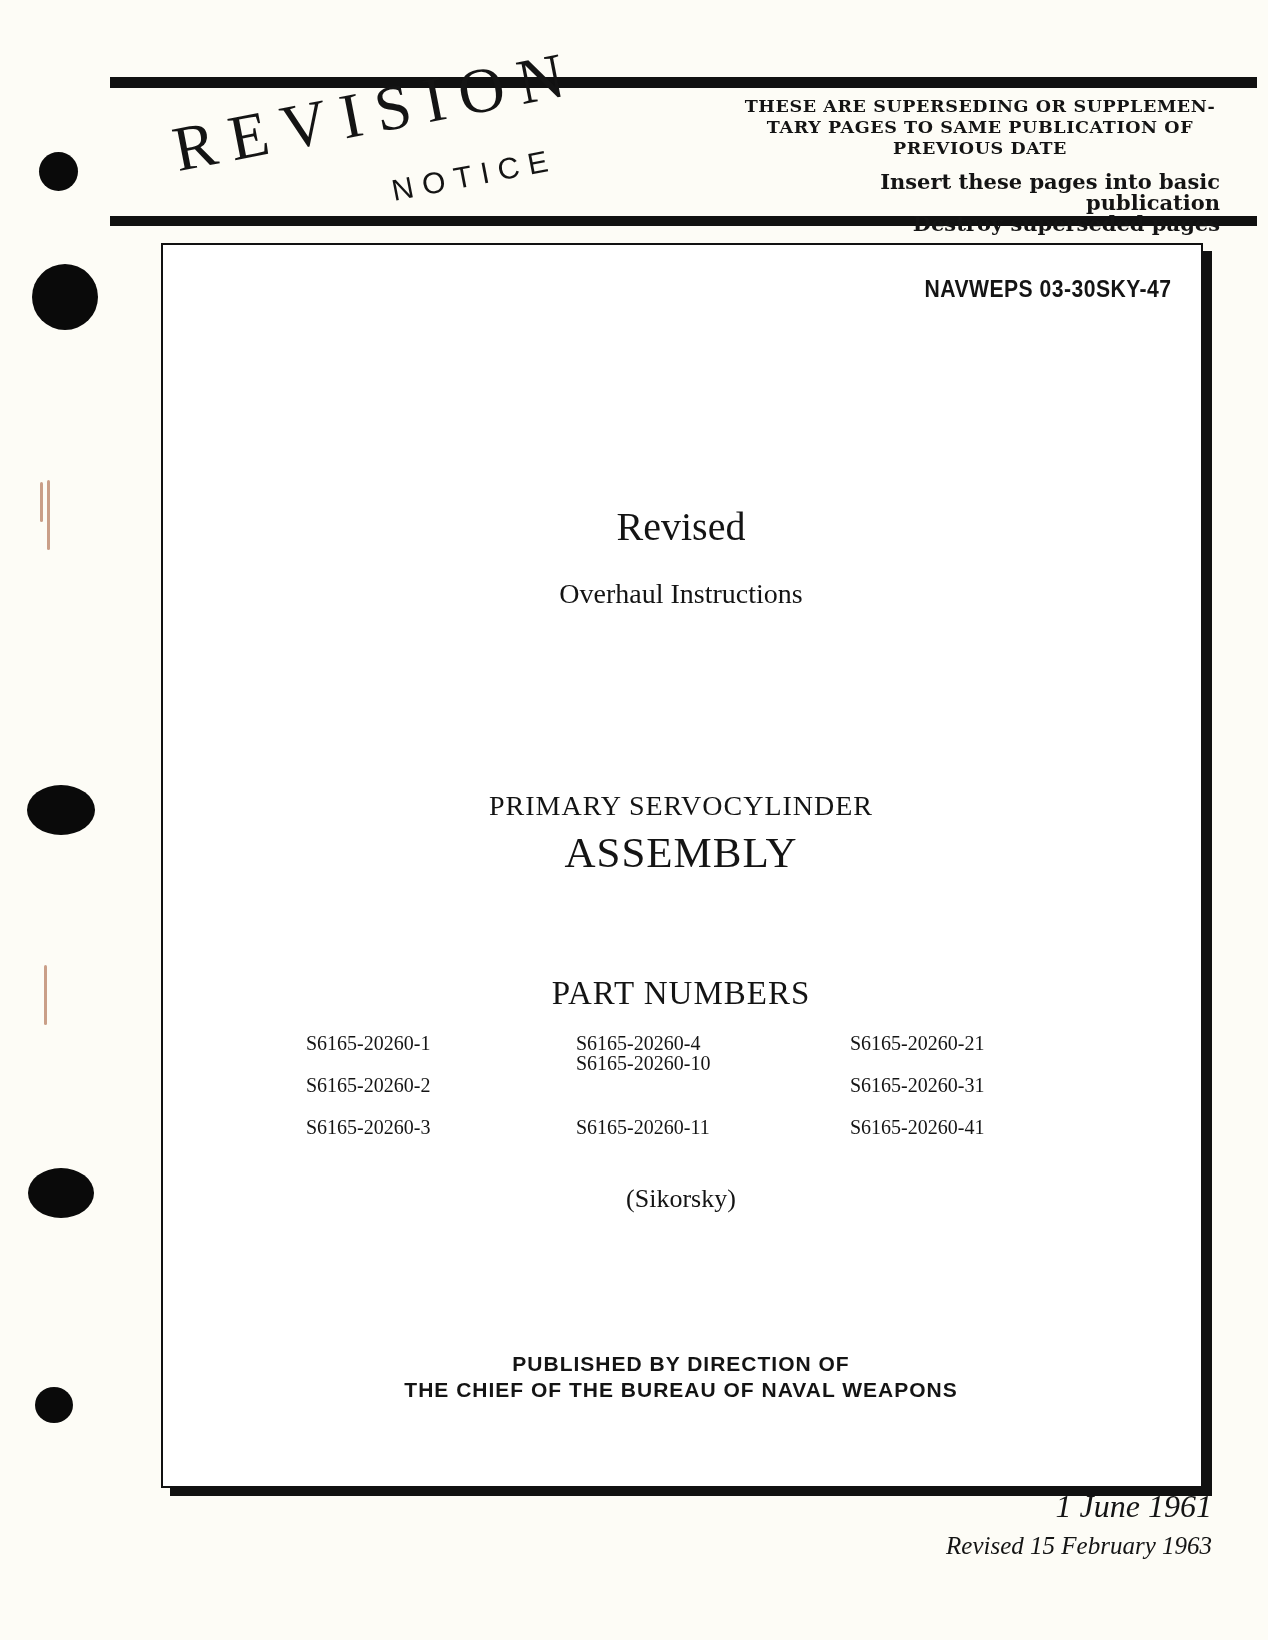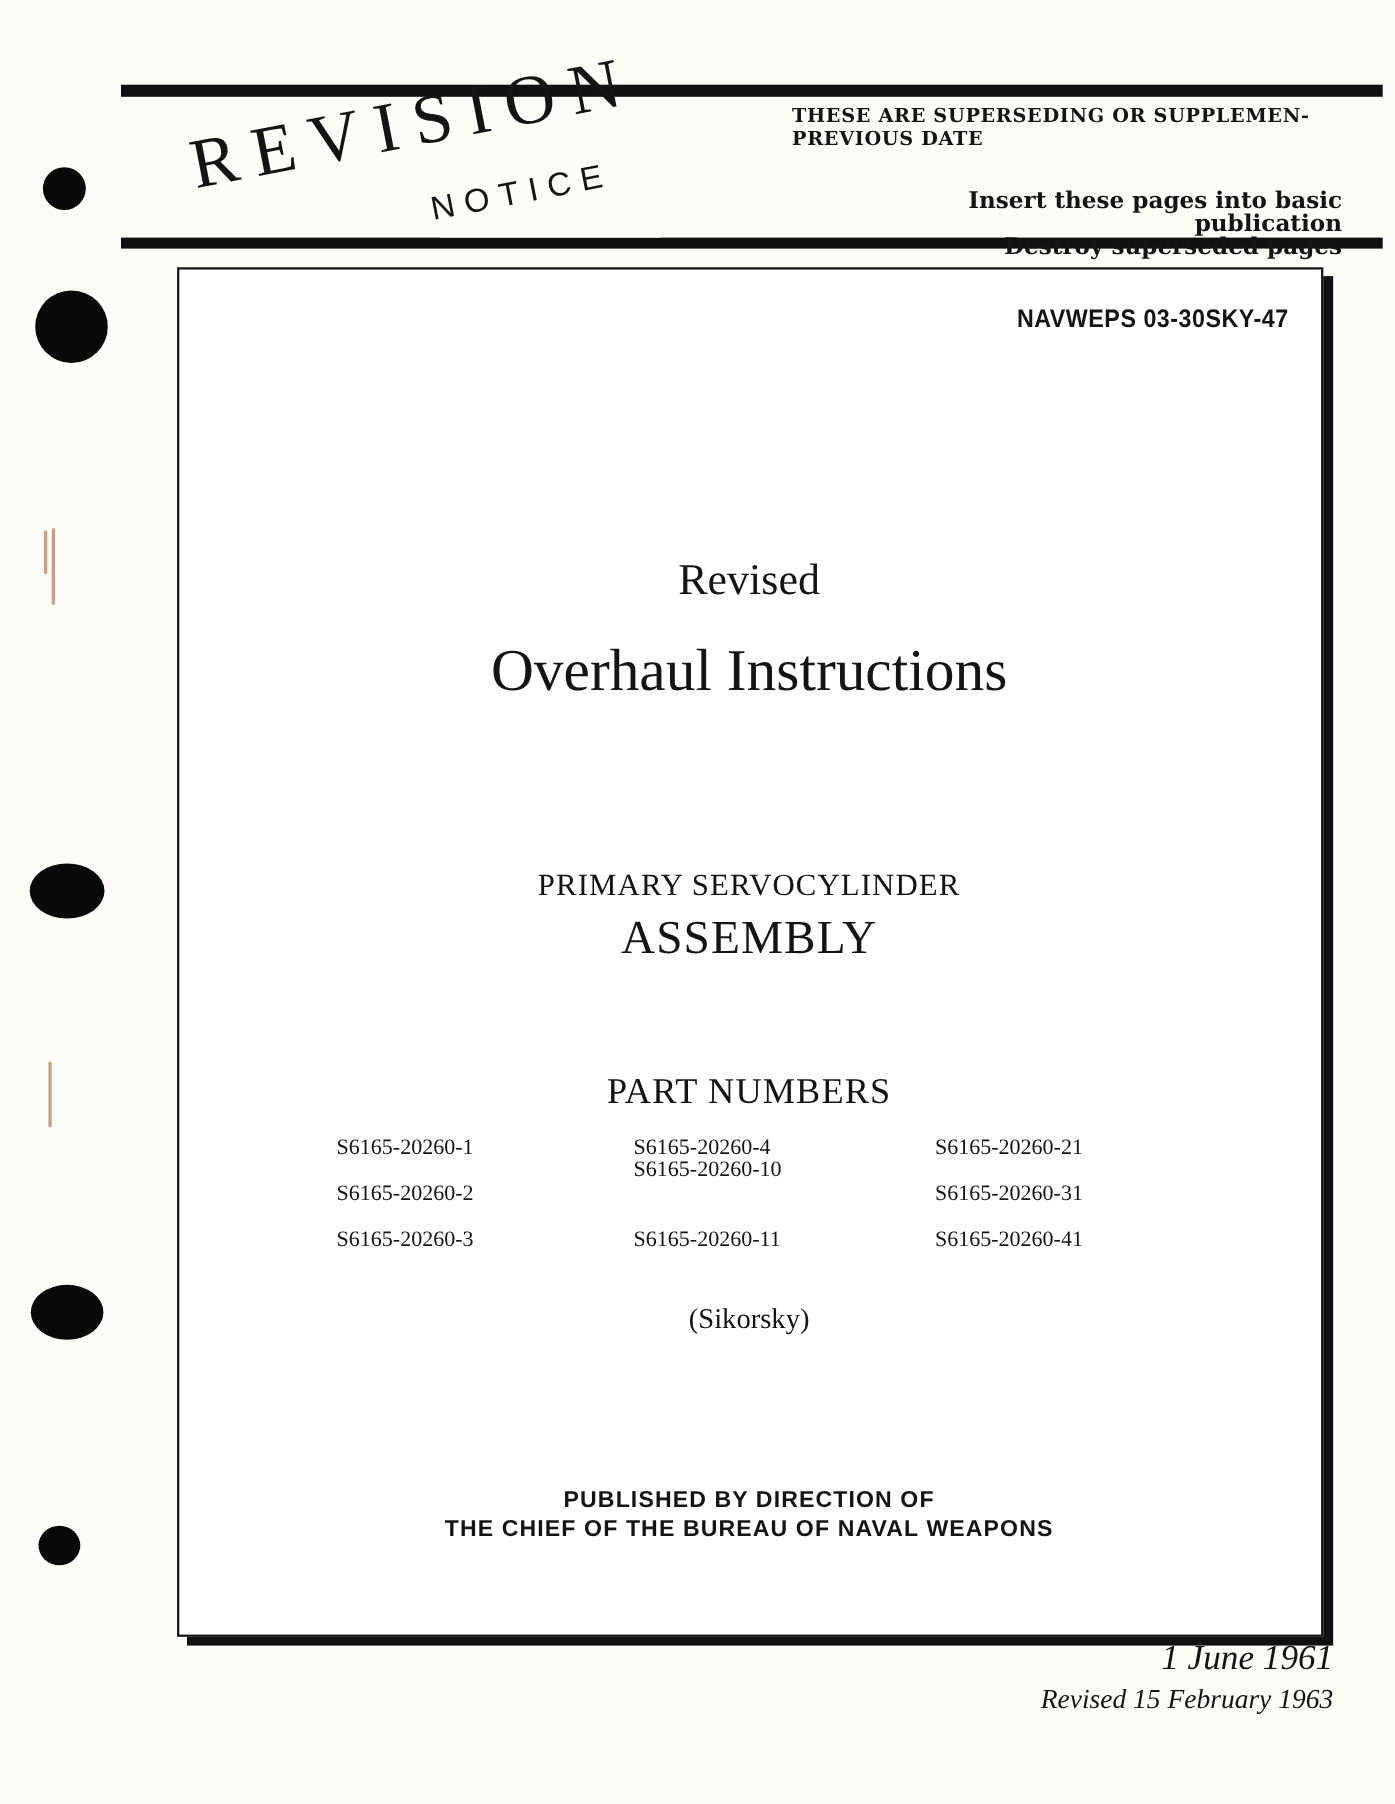--- a/index.html
+++ b/index.html
@@ -18,41 +18,41 @@
     line-height:1;
   }
   .notice-word {
     position:absolute; left:395px; top:176px;
     font-family:"Liberation Sans", "DejaVu Sans", sans-serif; font-size:30px; letter-spacing:9px;
     transform:rotate(-11deg); transform-origin:left bottom; white-space:nowrap;
     line-height:1;
   }
   .supersede {
     position:absolute; left:720px; width:520px; top:96px;
-    text-align:left; font-family:"DejaVu Serif", serif; font-weight:bold;
+    text-align:center; font-family:"DejaVu Serif", serif; font-weight:bold;
     font-size:17.5px; line-height:21px; letter-spacing:0.6px;
   }
   .insert {
     position:absolute; left:740px; width:480px; top:171px;
     text-align:right; font-family:"DejaVu Serif", serif; font-weight:bold;
     font-size:21px; line-height:21px;
   }
   .box {
     position:absolute; left:161px; top:243px; width:1038px; height:1241px;
     border:2px solid #111; background:#fff;
     box-shadow:9px 8px 0 0 #111;
   }
   .center { position:absolute; left:161px; width:1040px; text-align:center; white-space:nowrap; }
   .navweps {
     position:absolute; right:96px; top:276px;
     font-family:"Liberation Sans", sans-serif; font-weight:bold; font-size:23px;
     transform:scaleX(0.92); transform-origin:right center; letter-spacing:0.5px;
   }
   .t-handbook { top:503px; font-size:40px; }
-  .t-overhaul { top:578px; font-size:54px; }
+  .t-overhaul { top:578px; font-size:28px; }
   .t-primary { top:790px; font-size:28px; letter-spacing:1px; }
   .t-assembly { top:828px; font-size:43px; letter-spacing:1px; }
   .t-partnum { top:975px; font-size:33px; letter-spacing:1px; }
   .pn { position:absolute; font-size:20px; white-space:nowrap; }
   .t-sikorsky { top:1184px; font-size:26px; }
   .published {
     position:absolute; left:161px; width:1040px; text-align:center;
     font-family:"Liberation Sans", sans-serif; font-weight:bold; font-size:21px;
     letter-spacing:1px;
   }
@@ -78,20 +78,21 @@
 <div class="rule" style="left:110px;top:216px;width:1147px;height:10px;"></div>
 
 <div class="abs" style="left:186px;top:205px;width:210px;height:10px;background:#fdfcf6;"></div>
 <div class="abs" style="left:400px;top:200px;width:200px;height:16px;background:#fdfcf6;"></div>
 
 <div class="revision-word">REVISION</div>
 <div class="notice-word">NOTICE</div>
 
 <div class="supersede">
   <div>THESE ARE SUPERSEDING OR SUPPLEMEN-</div>
+  <div>TARY PAGES TO SAME PUBLICATION OF</div>
   <div>PREVIOUS DATE</div>
 </div>
 <div class="insert">
   <div>Insert these pages into basic publication</div>
   <div>Destroy superseded pages</div>
 </div>
 
 <div class="box"></div>
 
 <div class="navweps">NAVWEPS 03-30SKY-47</div>

